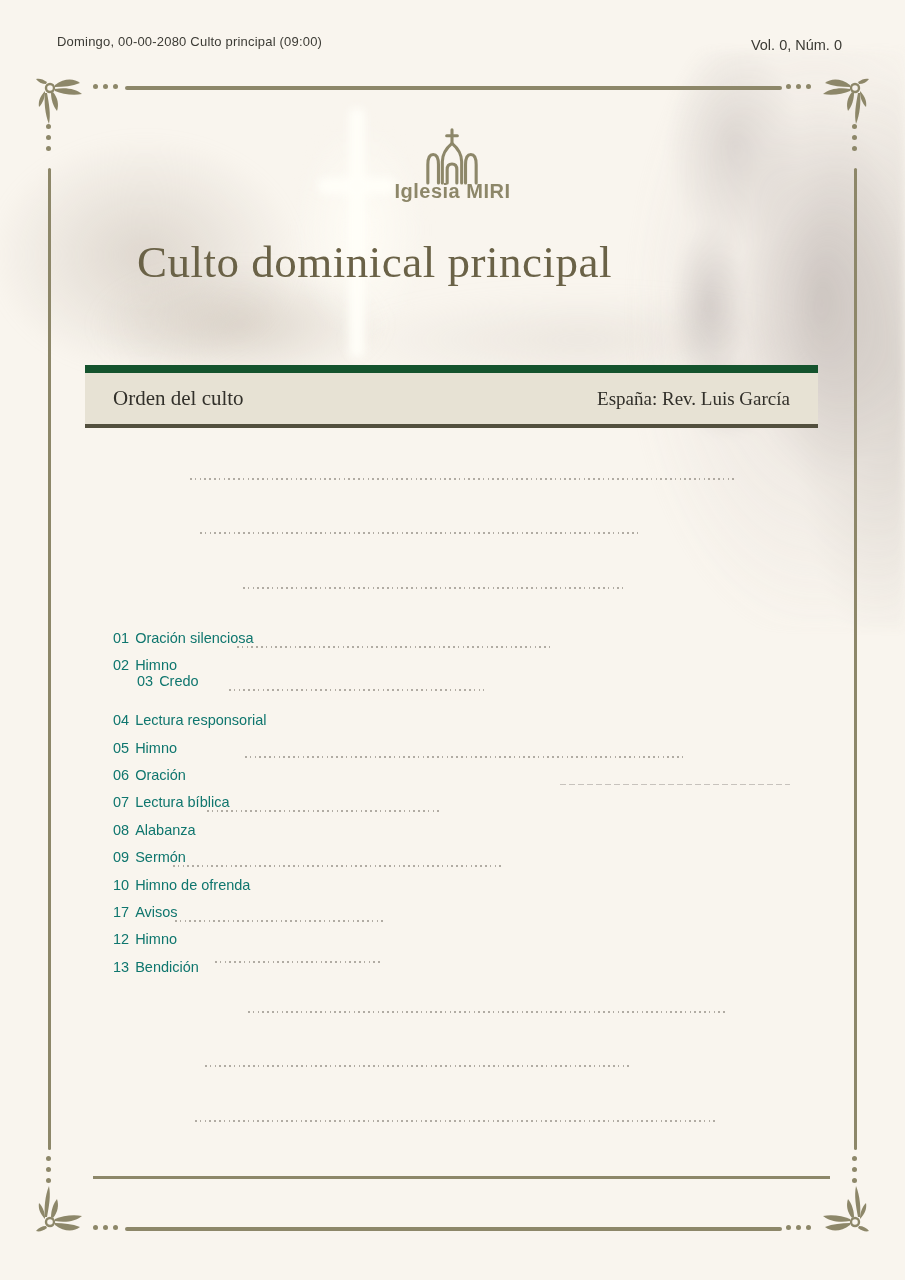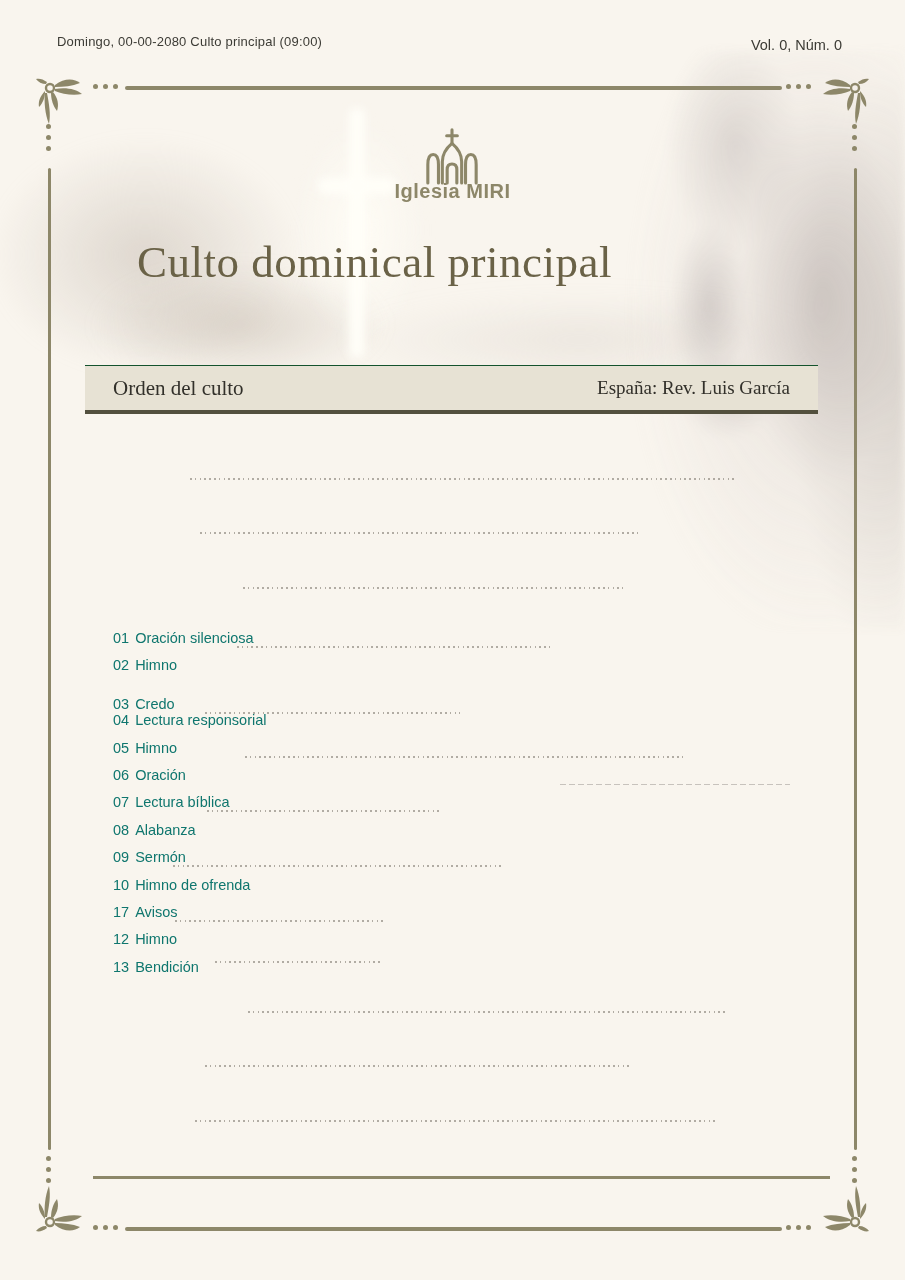--- a/index.html
+++ b/index.html
@@ -46,22 +46,22 @@
   .hdr-right{position:absolute;right:63px;top:37px;font-size:14.5px;color:#3c3b35;}
 
   
   .logo-icon{position:absolute;left:417px;top:127px;width:70px;height:58px;}
   .logo-name{position:absolute;left:0;top:180px;width:905px;text-align:center;
     font-size:20px;font-weight:bold;color:#8d8769;letter-spacing:.5px;}
   .doc-title{position:absolute;left:0;top:236px;width:749px;text-align:center;
     font-family:"Liberation Serif",serif;font-size:45px;color:#6a6247;letter-spacing:.5px;}
 
   
-  .section-bar{position:absolute;left:85px;top:365px;width:733px;height:49px;
-    background:#e7e2d4;border-top:1px solid #14532d;border-bottom:4px solid #53503e;
+  .section-bar{position:absolute;left:85px;top:365px;width:733px;height:63px;
+    background:#e7e2d4;border-top:8px solid #14532d;border-bottom:4px solid #53503e;
     display:flex;align-items:center;justify-content:space-between;
     padding:0 28px;box-sizing:border-box;font-family:"Liberation Serif",serif;color:#32302a;}
   .section-bar .left{font-size:21px;}
   .section-bar .right{font-size:19px;}
 
   
   .leader{position:absolute;height:2px;
     background-image:repeating-linear-gradient(90deg,rgba(118,112,102,.55) 0 1.6px,rgba(0,0,0,0) 1.6px 4.8px);}
   .leader.faint{height:1px;
     background-image:repeating-linear-gradient(90deg,rgba(150,145,140,.5) 0 6px,rgba(0,0,0,0) 6px 9px);}
@@ -208,21 +208,21 @@
   <div class="leader" style="left:243px;top:587px;width:380px;"></div>
 
   <div class="order-list">
     <div class="order-row" style="top:630px;">
       <span class="num">01</span><span class="lbl">Oración silenciosa</span>
       <span class="leader" style="left:124px;width:313px;"></span>
     </div>
     <div class="order-row" style="top:657px;">
       <span class="num">02</span><span class="lbl">Himno</span>
     </div>
-    <div class="order-row" style="top:696px;">
+    <div class="order-row" style="top:673px;margin-left:24px;">
       <span class="num">03</span><span class="lbl">Credo</span>
       <span class="leader" style="left:92px;width:255px;"></span>
     </div>
     <div class="order-row" style="top:712px;">
       <span class="num">04</span><span class="lbl">Lectura responsorial</span>
     </div>
     <div class="order-row" style="top:740px;">
       <span class="num">05</span><span class="lbl">Himno</span>
       <span class="leader" style="left:132px;width:440px;"></span>
     </div>

